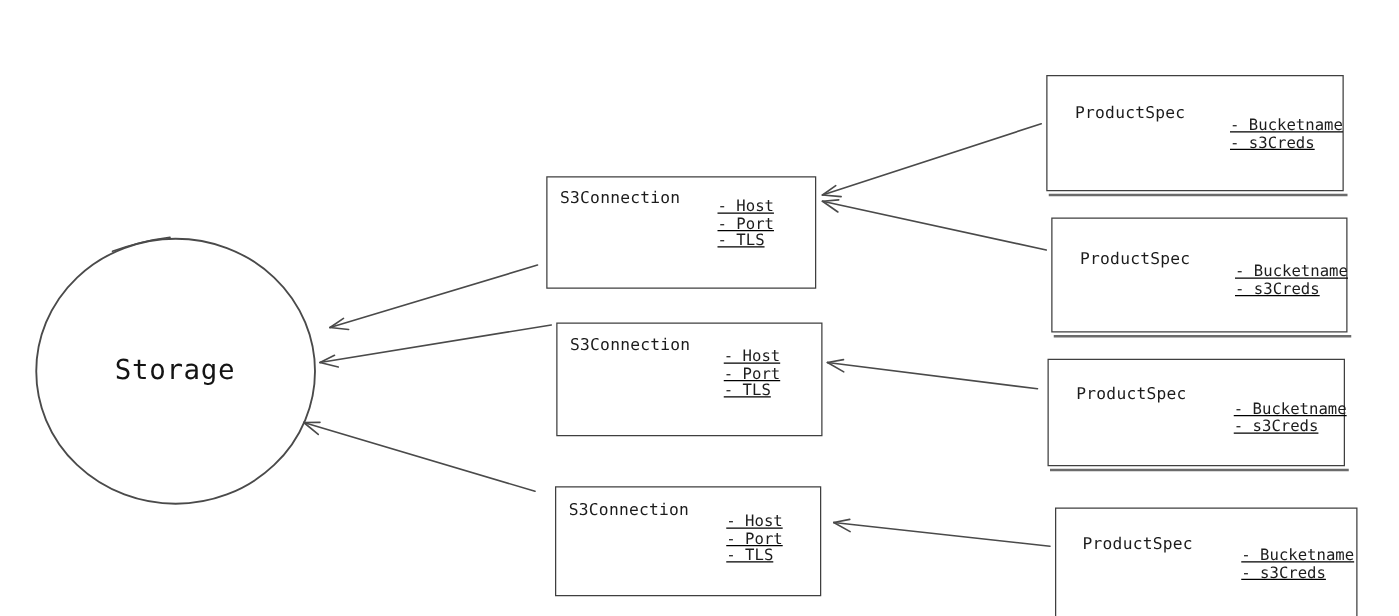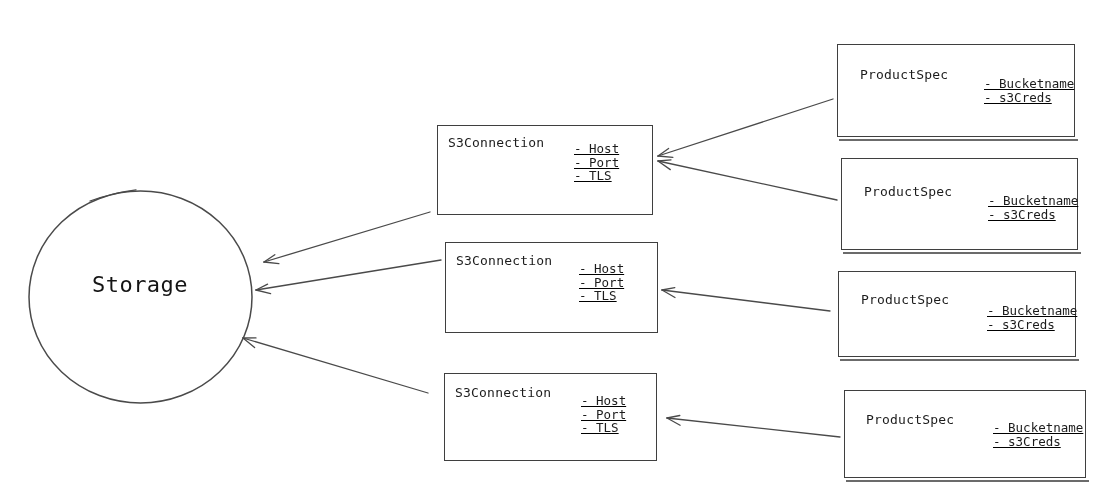--- a/index.html
+++ b/index.html
@@ -8,36 +8,36 @@
   .canvas {
     position:relative; width:1119px; height:493px;
     background:#ffffff; overflow:hidden;
   }
   .arrow-layer { position:absolute; left:0; top:0; width:1119px; height:493px; }
   .arrow-layer path, .arrow-layer ellipse {
     stroke:#4a4a4a; fill:none; stroke-linecap:round;
   }
   .arrow-layer path { stroke-width:1.3; }
   .node-box {
-    position:absolute; border:1.6px solid #3f3f3f; background:#ffffff;
+    position:absolute; border:1.6px solid #3f3f3f; background:#ffffff;margin-top:16px;
   }
   .double-bottom::after {
     content:""; position:absolute; left:1px; right:-4px; bottom:-4.5px;
     height:1.2px; background:#6b6b6b;
   }
   .node-title {
     position:absolute; font-size:13px; color:#1c1c1c;
     letter-spacing:0.2px; white-space:pre;
   }
   .attr-list { position:absolute;text-decoration:underline; }
   .attr {
     font-size:12.5px; line-height:13.5px; color:#1c1c1c; white-space:pre;
   }
   .storage-label {
-    position:absolute; left:40px; top:272px; width:200px;
+    position:absolute; left:40px; top:284px; width:200px;
     text-align:center; font-size:22px; color:#141414; letter-spacing:0.5px;
   }
 </style>
 </head>
 <body>
 
 <div class="canvas">
 
   <svg class="arrow-layer" width="1119" height="493" viewBox="0 0 1119 493">
     <ellipse cx="140.5" cy="297" rx="111.5" ry="106" stroke-width="1.5"></ellipse>

